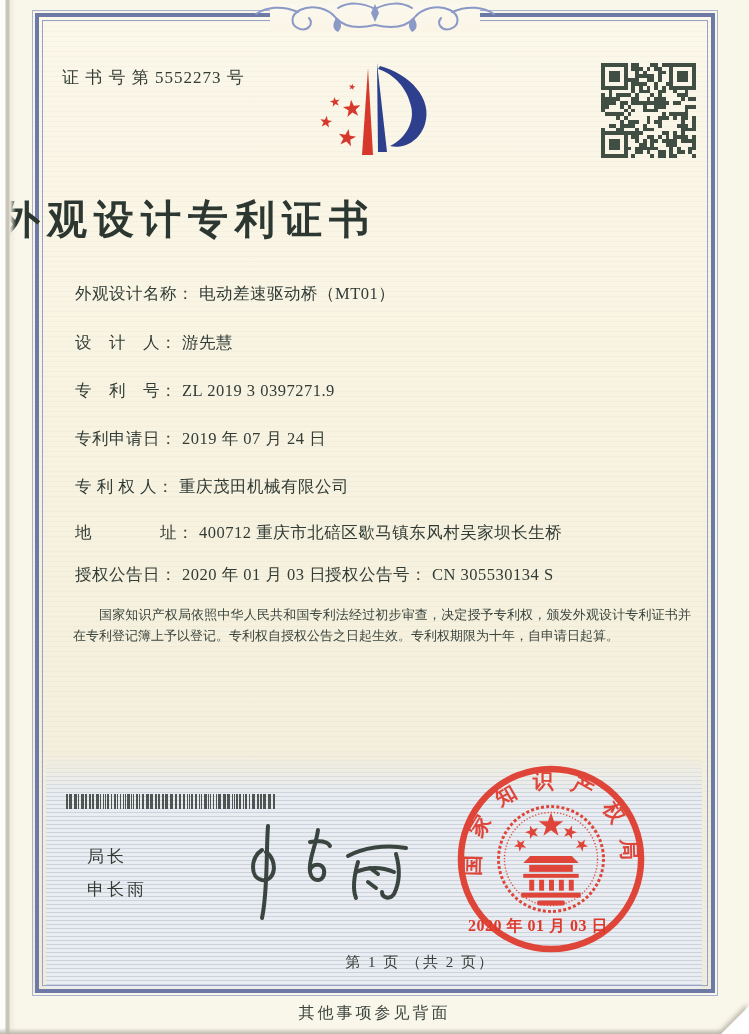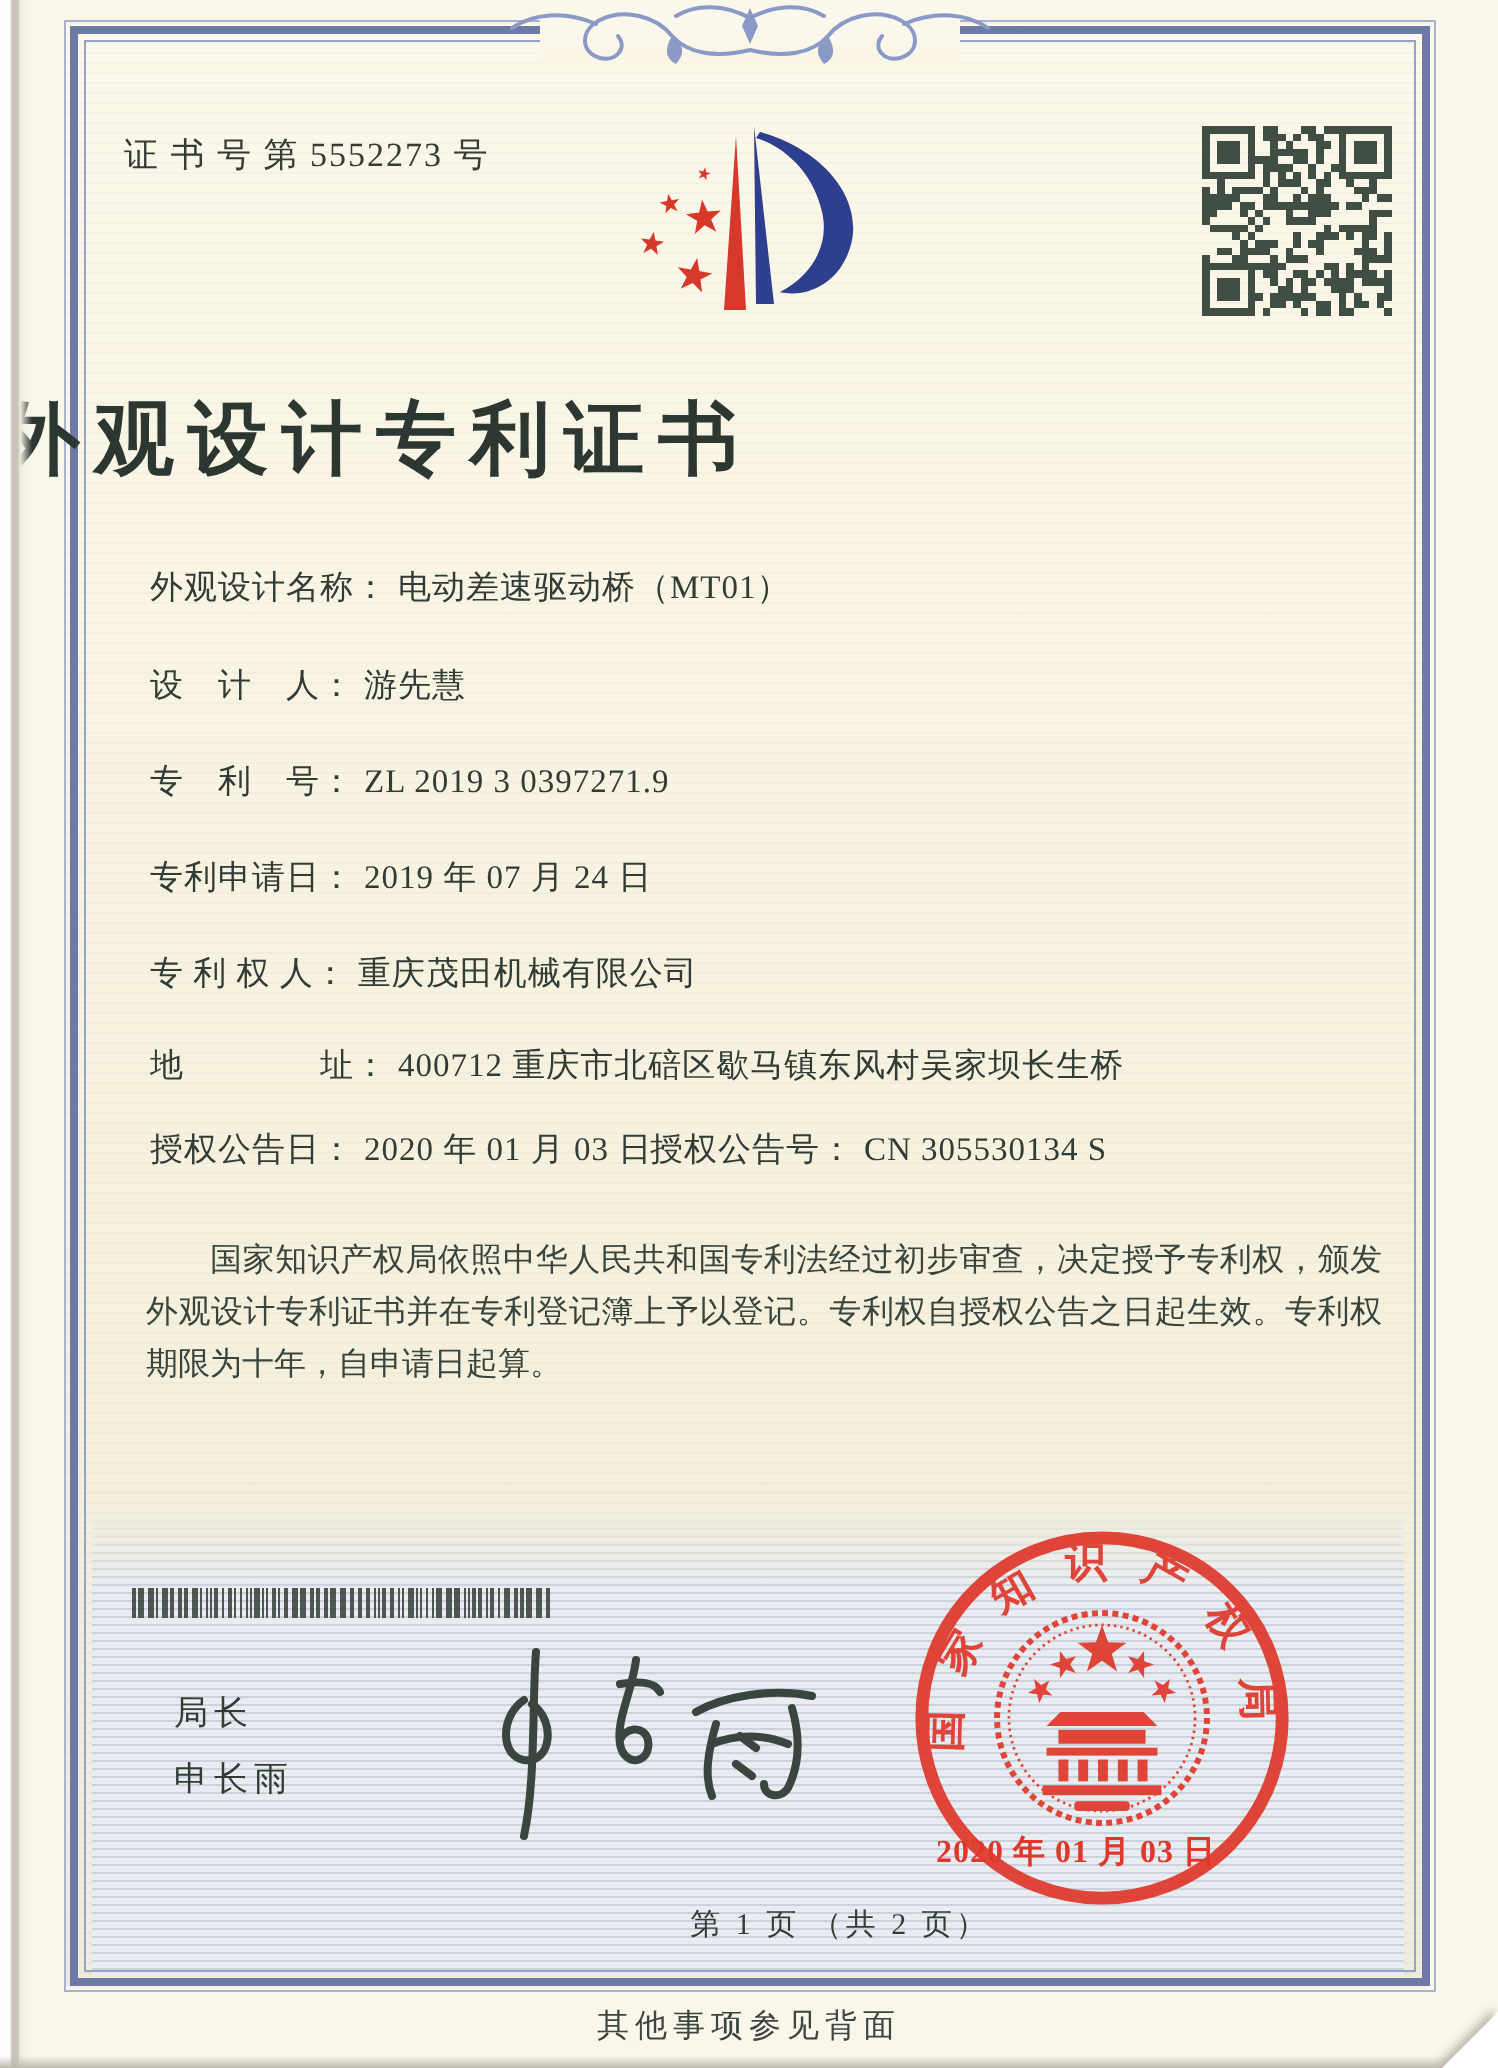--- a/index.html
+++ b/index.html
@@ -31,21 +31,21 @@
   
   .content{position:absolute;inset:0;z-index:10;border-radius:11px;}
   .certno{left:62px;top:66px;font-size:17px;letter-spacing:1px;color:#333d36;}
   .logo{left:318px;top:54px;width:128px;height:112px;}
   .qr{left:601px;top:63px;width:95px;height:95px;}
   .title{left:0;right:0;top:192px;text-align:left;font-size:40px;font-weight:700;
          letter-spacing:7px;color:#2c3732;}
   .row{position:absolute;left:75px;right:40px;font-size:16.5px;letter-spacing:.5px;color:var(--ink);}
   .row .val{margin-left:5px;}
   .pair2{position:absolute;left:250px;top:0;}
-  .paras{left:73px;top:618px;width:618px;text-align:justify;font-size:16px;
+  .paras{left:73px;top:604px;width:618px;text-align:justify;font-size:13px;
          line-height:1.64;color:#39443d;}
   .paras p{margin:0;text-indent:2em;}
   .barcode{left:66px;top:794px;width:214px;height:15px;opacity:.88;}
   .sig-title{left:87px;top:845px;font-size:17px;letter-spacing:3px;}
   .sig-name{left:87px;top:878px;font-size:17px;letter-spacing:3px;}
   .signature{left:210px;top:820px;width:200px;height:105px;}
   .seal{left:452px;top:760px;width:198px;height:198px;mix-blend-mode:multiply;opacity:.93;}
   .seal-date{left:468px;top:916px;font-size:16px;font-weight:700;color:var(--seal-red);
              letter-spacing:.5px;}
   .pagefoot{left:33px;top:953px;width:682px;text-align:center;font-size:15px;

